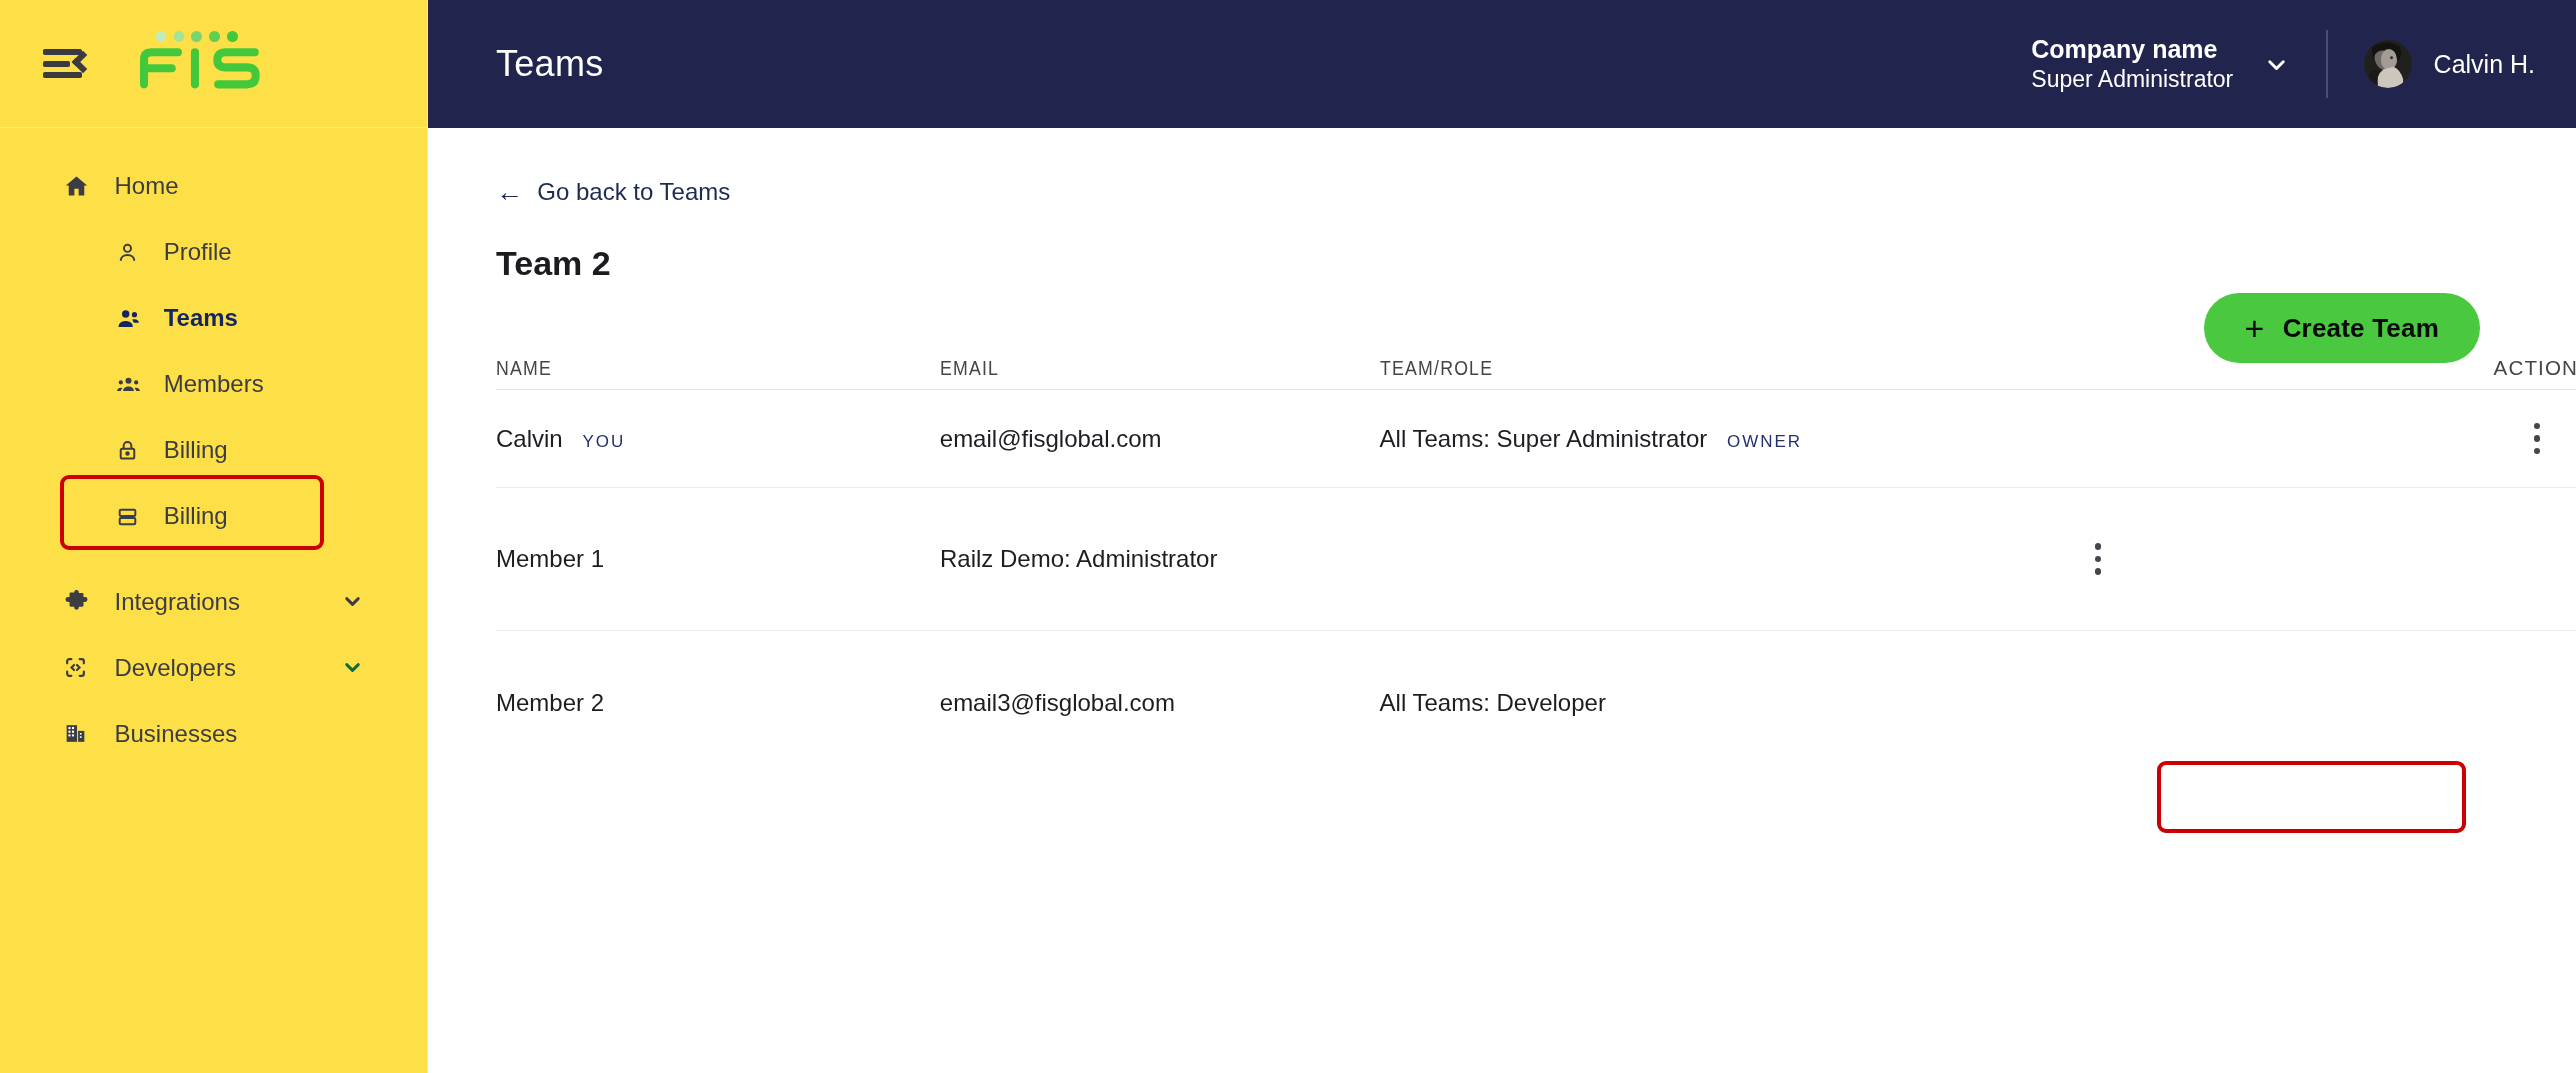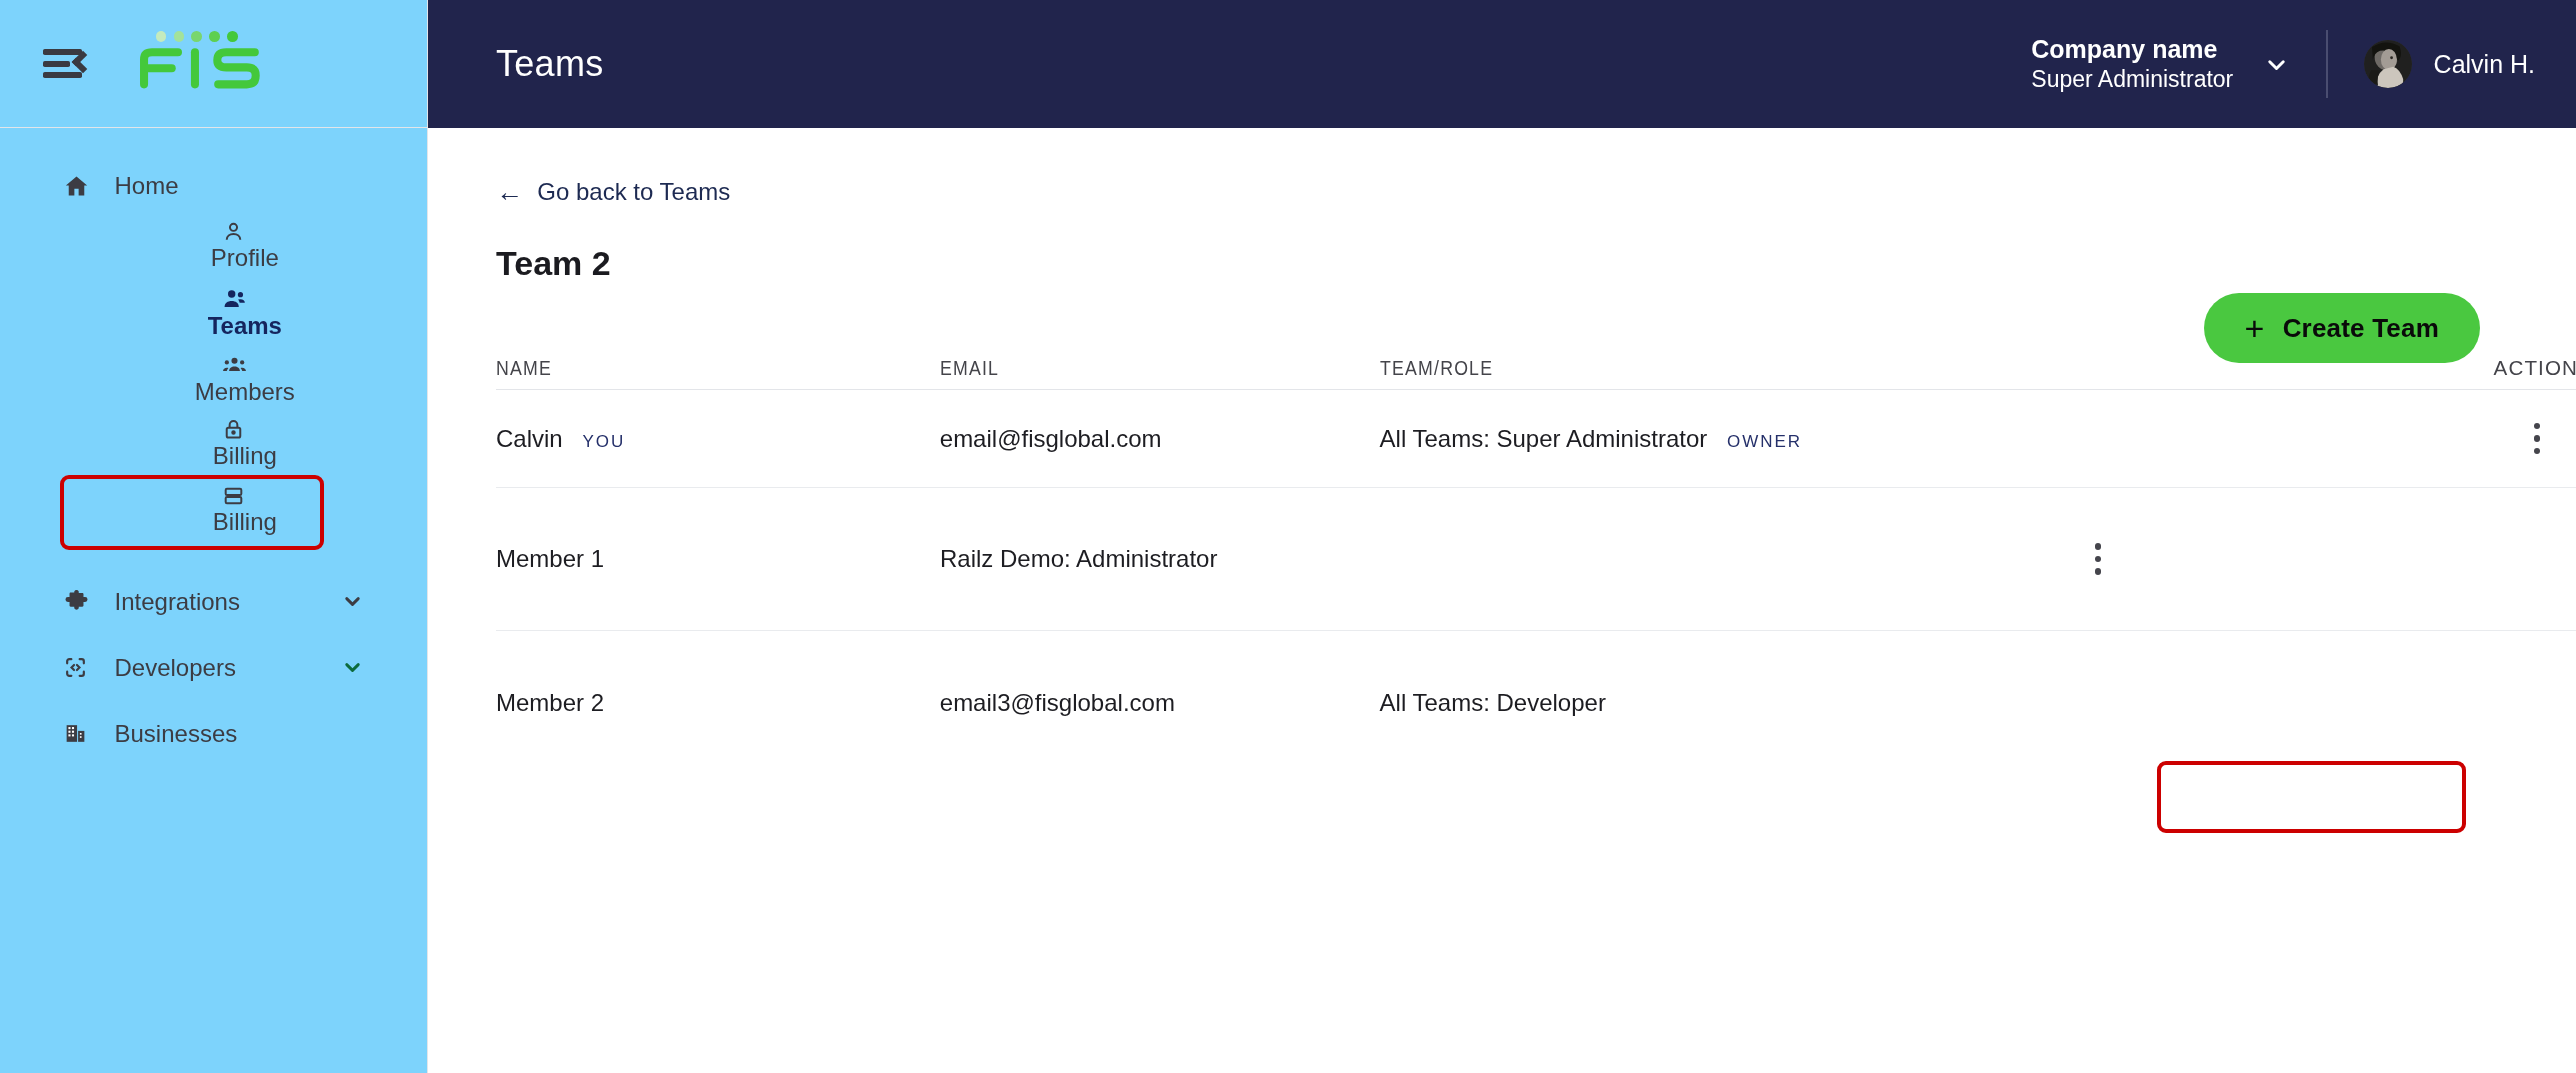--- a/index.html
+++ b/index.html
@@ -6,21 +6,21 @@
   html, body {
     width:2576px; height:1073px;
     font-family:"Liberation Sans", sans-serif;
     background:#ffffff;
     overflow:hidden;
   }
   .app { position:relative; width:2576px; height:1073px; display:flex; }
 
   
   .sidebar {
-    width:428px; height:1073px; background:#7dd3fc;
+    width:428px; height:1073px; background:#fde047;
     border-right:0.9px solid #e3e5e9;
     flex:0 0 428px; position:relative;
   }
   .sidebar-top {
     height:128px; display:flex; align-items:center;
     border-bottom:0.9px solid #e3e5e9; position:relative;
   }
   .hamburger { margin-left:43px; width:50px; height:43px; position:relative; cursor:pointer; }
   .hamburger .bar { position:absolute; left:0; height:6.3px; background:#3a3a41; border-radius:1.8px; }
   .hamburger .b1 { top:7.2px;  width:39px; }
@@ -42,21 +42,21 @@
     margin:0 38px; padding:0 25px; border-radius:12.5px;
     font-size:24px; color:#3c3c43; cursor:pointer; position:relative;
   }
   .nav-item .ico { width:39px; display:flex; align-items:center; justify-content:flex-start; }
   .nav-item .lbl { margin-left:12.5px; }
   .nav-item.active { background:#e7e9ee; color:#1d2a52; font-weight:bold; }
   .nav-item .chev { margin-left:auto; width:23px; height:23px; }
   .nav-sub {
     display:flex; align-items:center; height:66px;
     margin:0 38px 0 38px; padding:0 25px 0 77px; border-radius:9px;
-    font-size:24px; color:#3c3c43; cursor:pointer; position:relative;flex-direction:column;
+    font-size:24px; color:#3c3c43; cursor:pointer; position:relative;
   }
   .nav-sub .ico { width:38px; display:flex; align-items:center; }
   .nav-sub .lbl { margin-left:10.7px; }
   .nav-sub.sel { color:#15255e; font-weight:bold; }
   .nav-gap { height:19.7px; }
 
   .annot-box {
     position:absolute; border:4.5px solid #cc0000; border-radius:9px;
     pointer-events:none;
   }

